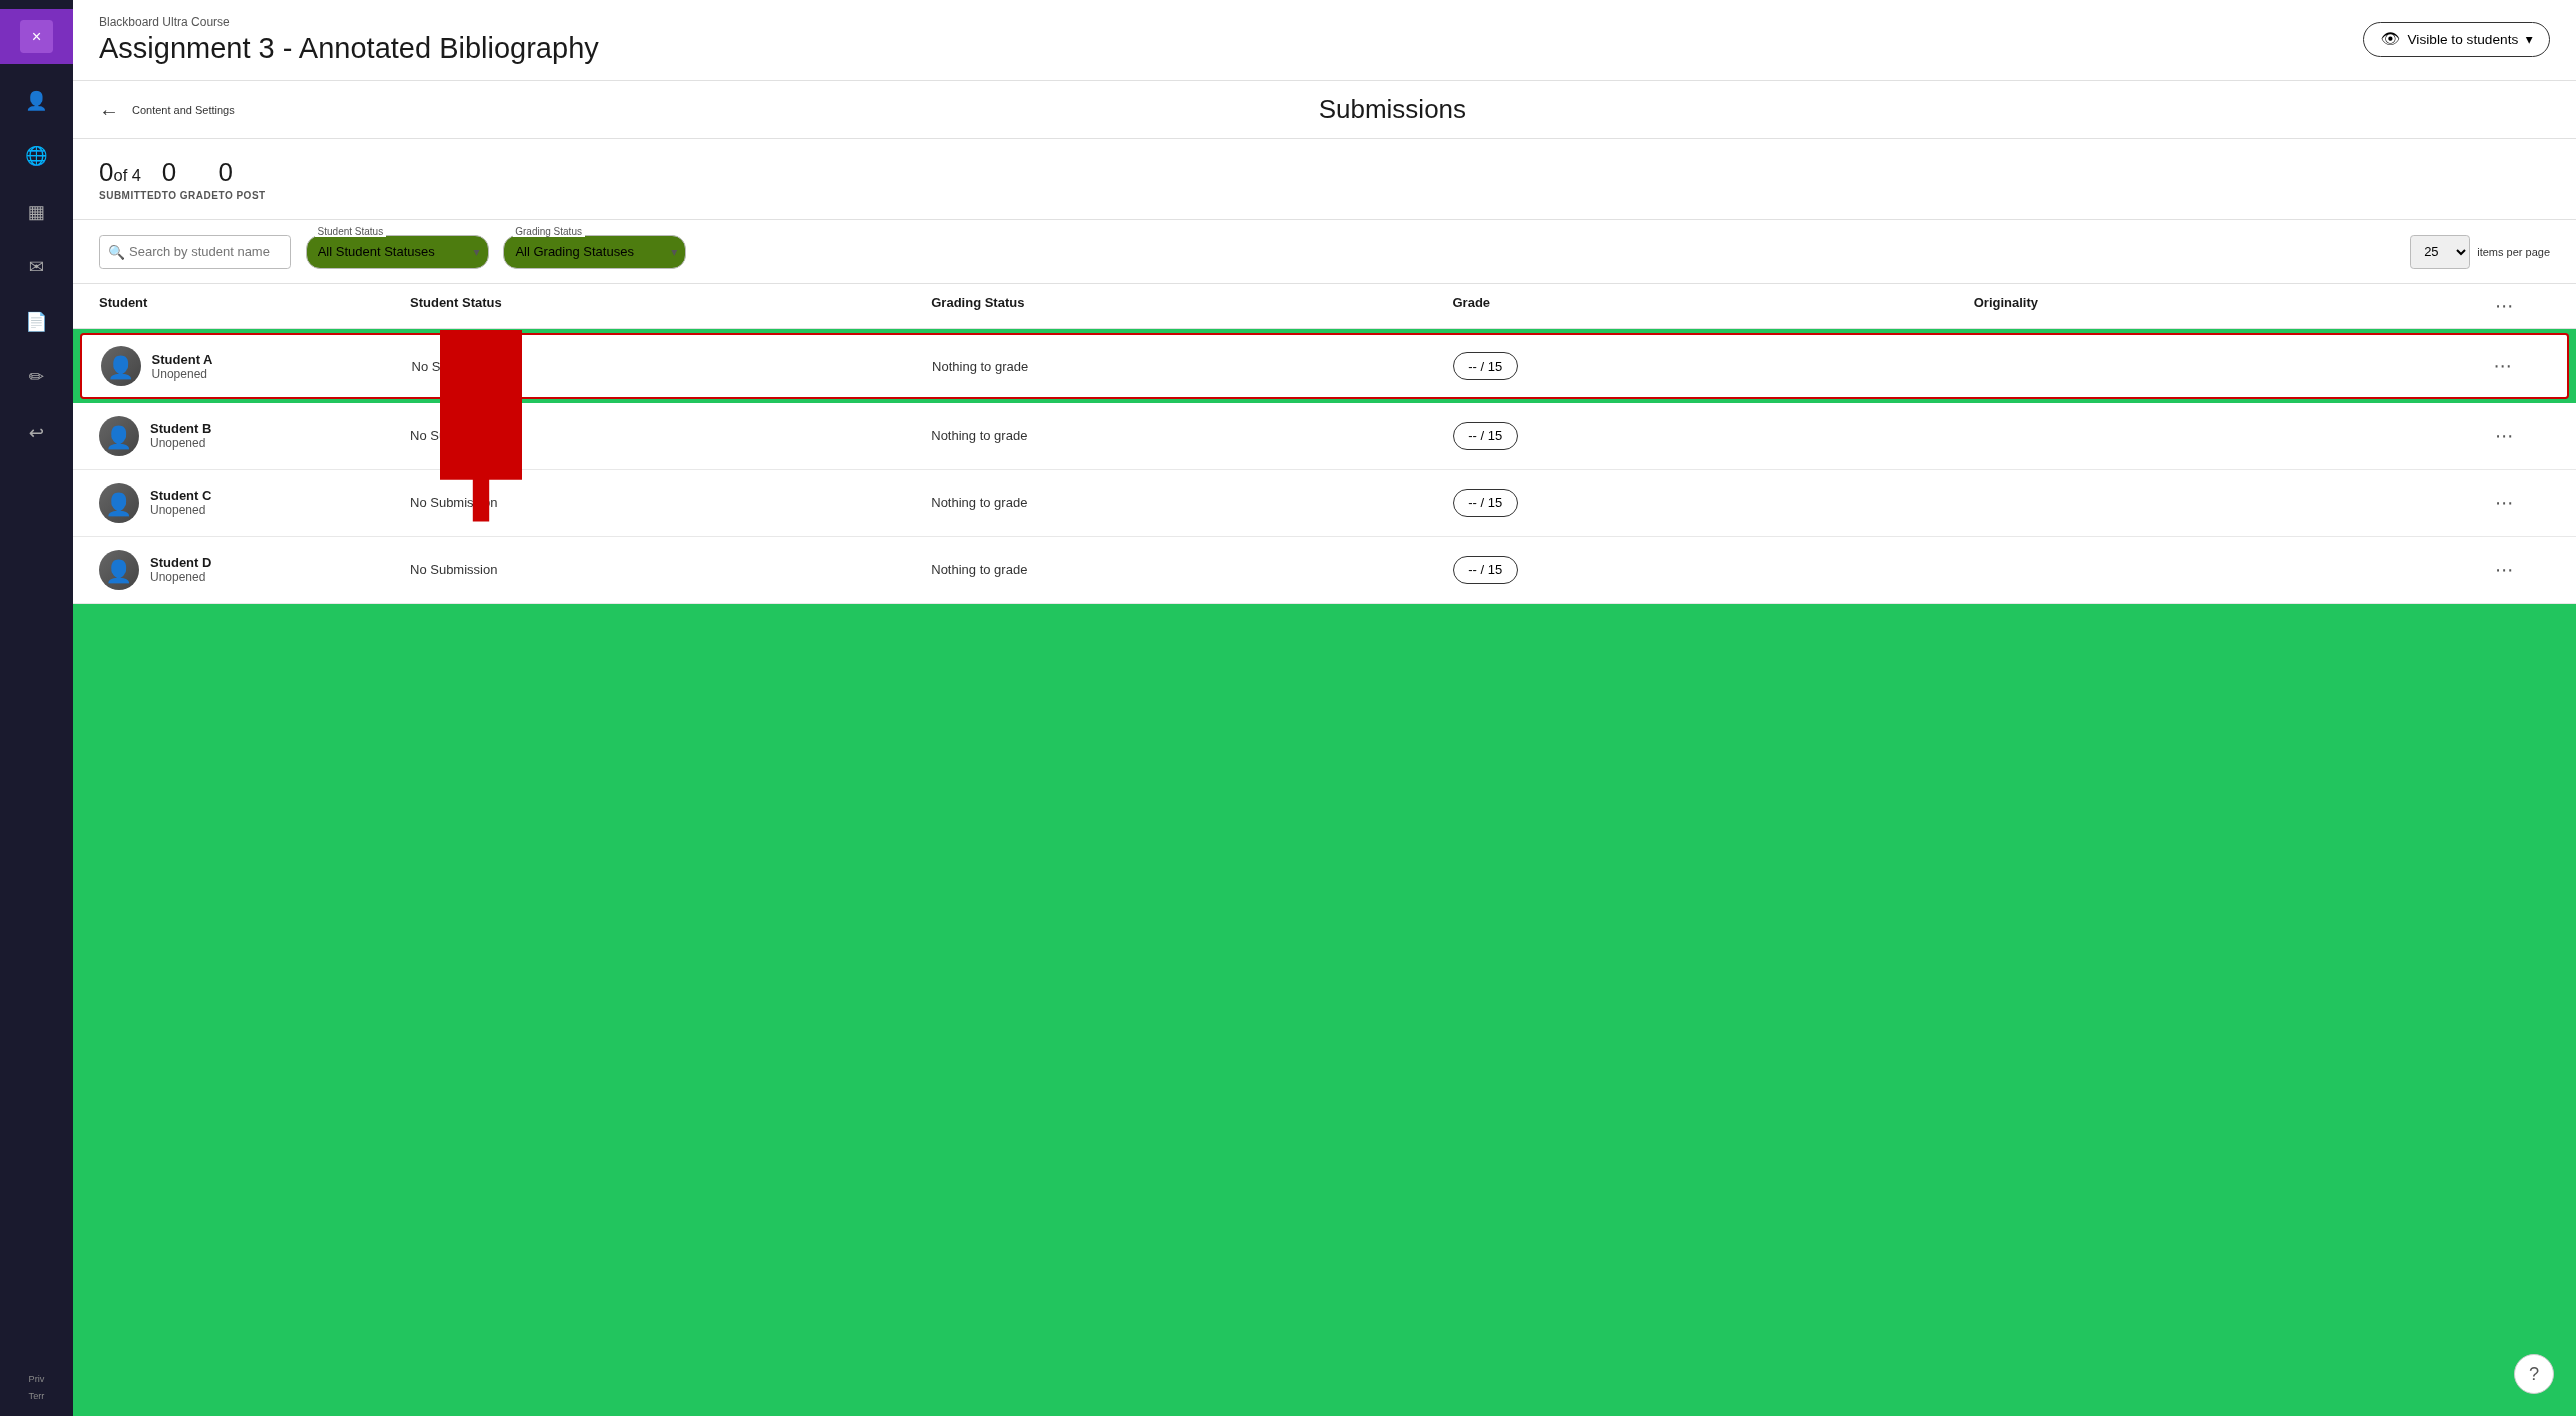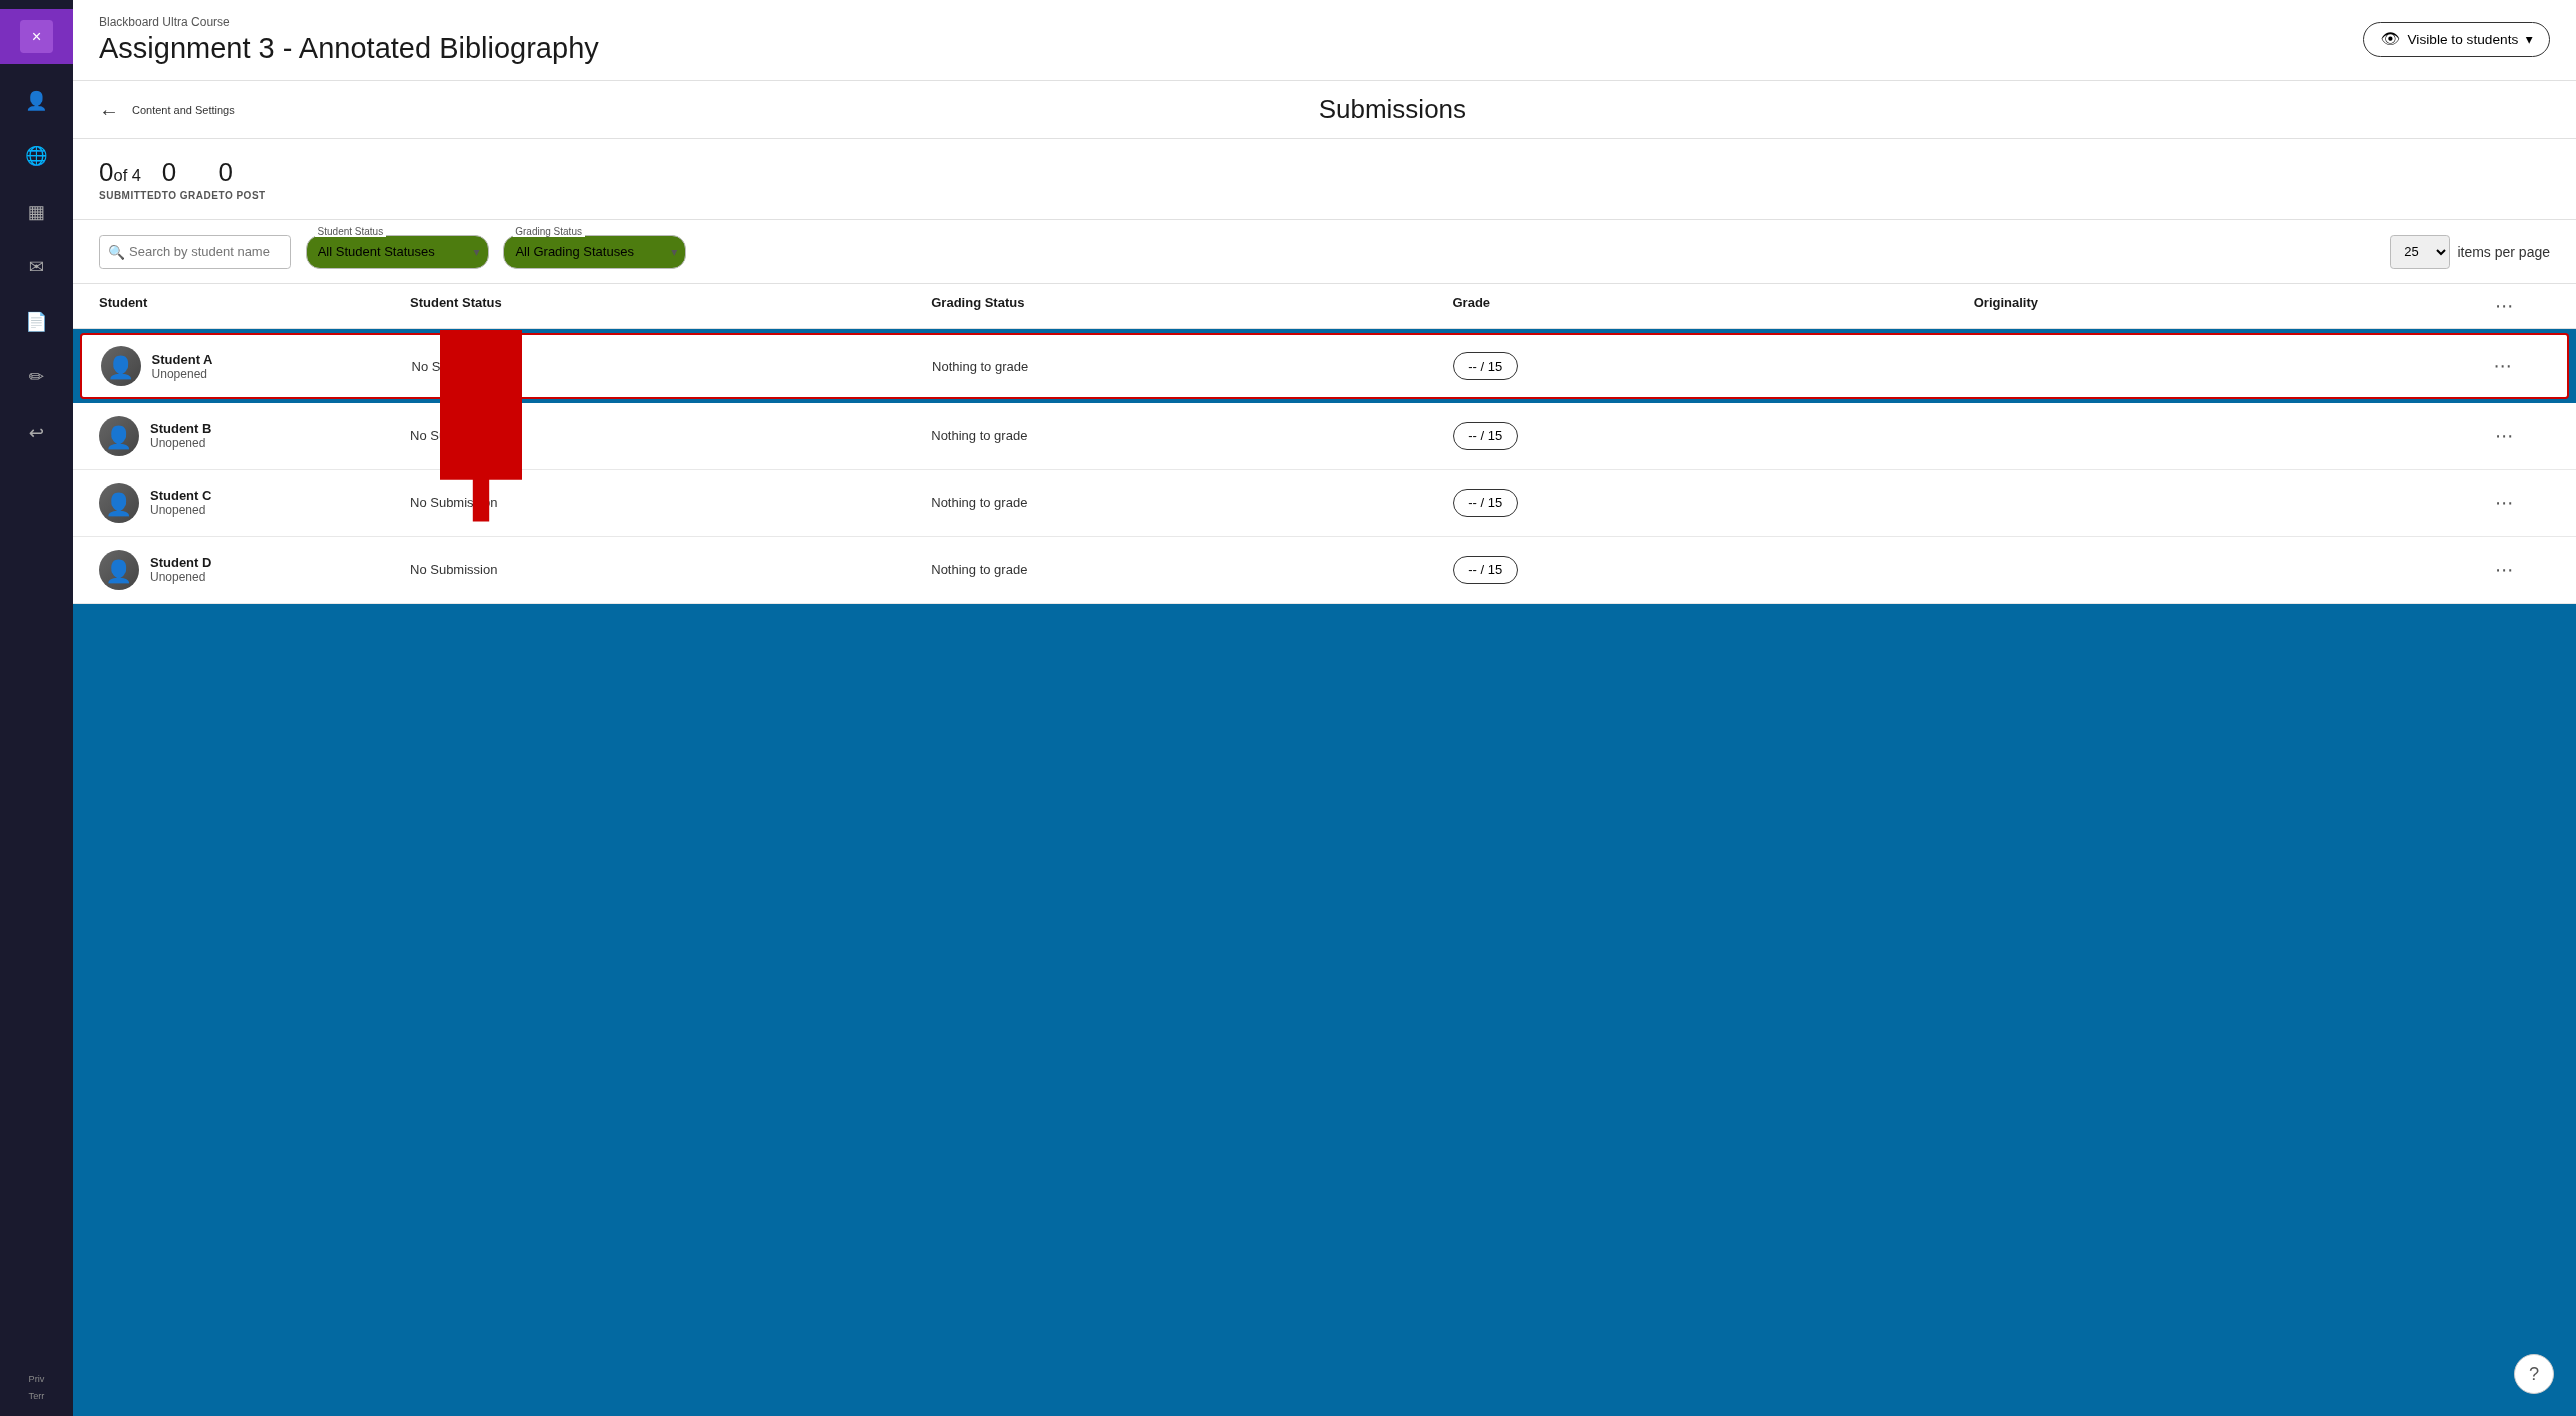--- a/index.html
+++ b/index.html
@@ -238,29 +238,29 @@
     }
     .per-page-select {
       border: 1.4px solid #bbb;
       border-radius: 3.7px;
       padding: 7.3px 9.2px;
       font-size: 13px;
       width: 60px;
       outline: none;
     }
     .per-page-label {
-      font-size: 14px;
+      font-size: 11px;
       color: #333;
     }
 
     
     .table-area {
       flex: 1;
       overflow-y: auto;
-      background: #0369a1;
+      background: #22c55e;
     }
     .table-header {
       display: grid;
       grid-template-columns: 311px 1fr 1fr 1fr 1fr 55px;
       padding: 11px 26px;
       border-bottom: 1.8px solid #e0e0e0;
       background: #fff;
     }
     .th {
       font-size: 13px;

